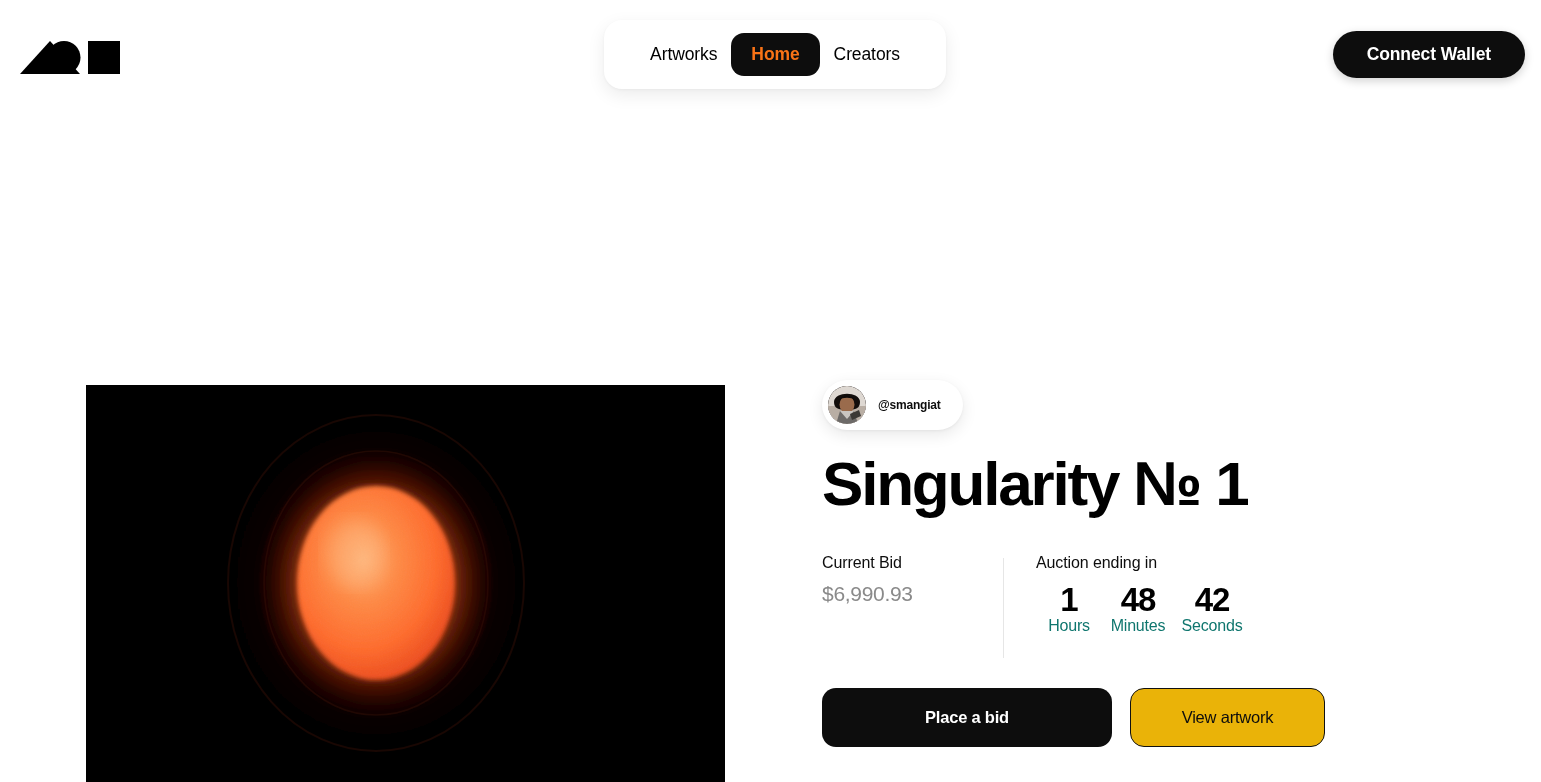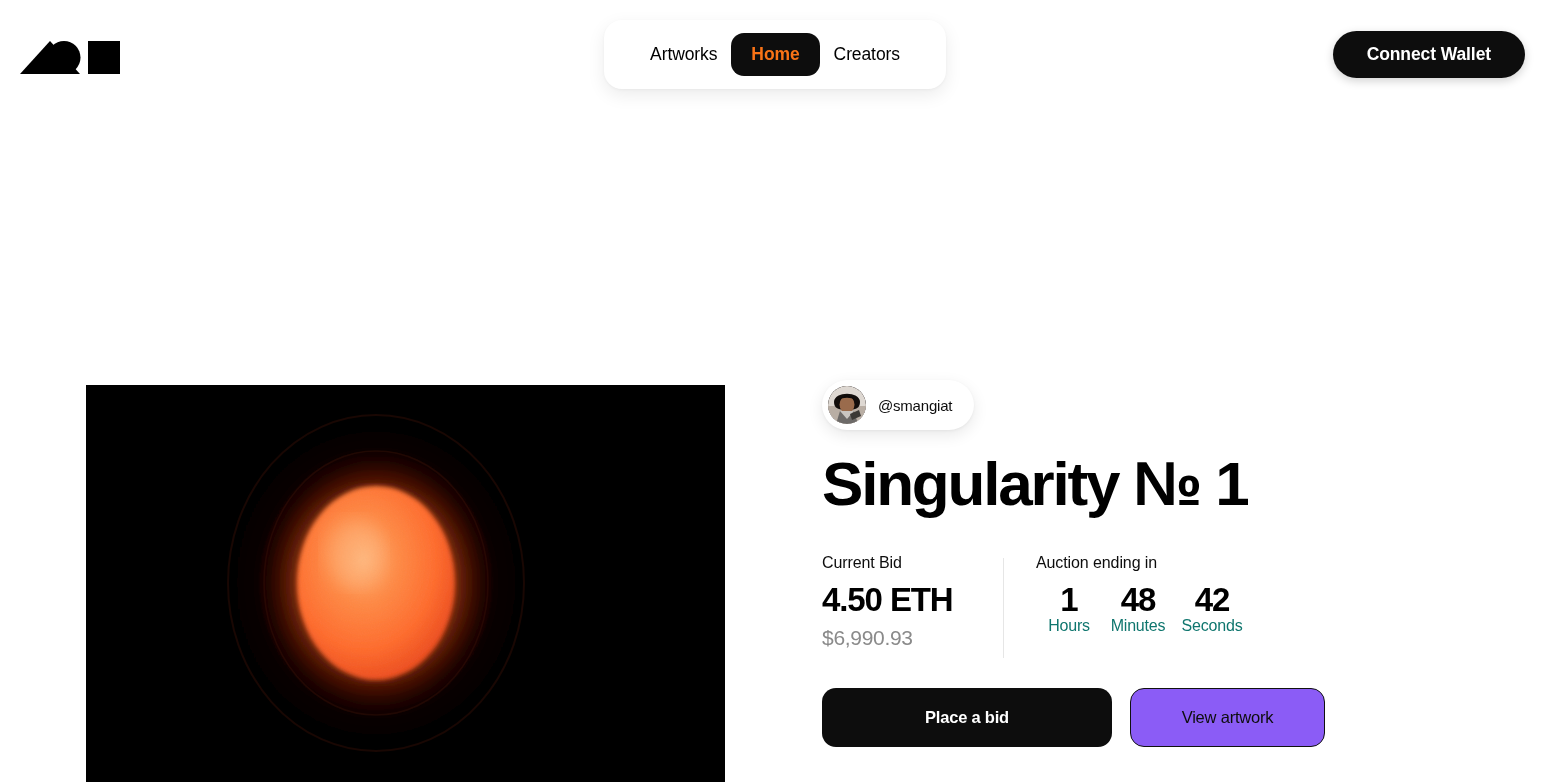--- a/index.html
+++ b/index.html
@@ -152,22 +152,22 @@
     border-radius: 50%;
     overflow: hidden;
     flex: 0 0 auto;
     background: #2a2320;
     display: block;
   }
 
   .avatar svg { display: block; width: 38px; height: 38px; }
 
   .artist-handle {
-    font-size: 15px;
-    font-weight: 400;
+    font-size: 12px;
+    font-weight: 700;
     letter-spacing: -0.2px;
     color: #0d0d0d;
     white-space: nowrap;
   }
 
   
   .artwork-title {
     position: absolute;
     left: 0;
     top: 67px;
@@ -286,21 +286,21 @@
   .btn-primary {
     width: 290px;
     background: #0d0d0d;
     color: #ffffff;
     border: none;
     font-weight: 700;
   }
 
   .btn-secondary {
     width: 195px;
-    background: #8b5cf6;
+    background: #eab308;
     color: #0d0d0d;
     border: 1.6px solid #111111;
     font-weight: 500;
   }
 </style>
 </head>
 <body>
 
 <header class="site-header">
 
@@ -403,21 +403,20 @@
       </span>
       <span class="artist-handle">@smangiat</span>
     </div>
 
     <h1 class="artwork-title">Singularity № 1</h1>
 
     <div class="stats">
 
       <div class="stat-block stat-bid">
         <div class="stat-label">Current Bid</div>
-        <div class="bid-amount">4.50 ETH</div>
         <div class="bid-usd">$6,990.93</div>
       </div>
 
       <div class="stat-divider"></div>
 
       <div class="stat-block">
         <div class="stat-label">Auction ending in</div>
         <div class="countdown-cols">
           <div class="cd-col cd-col-hours">
             <span class="cd-value">1</span>

